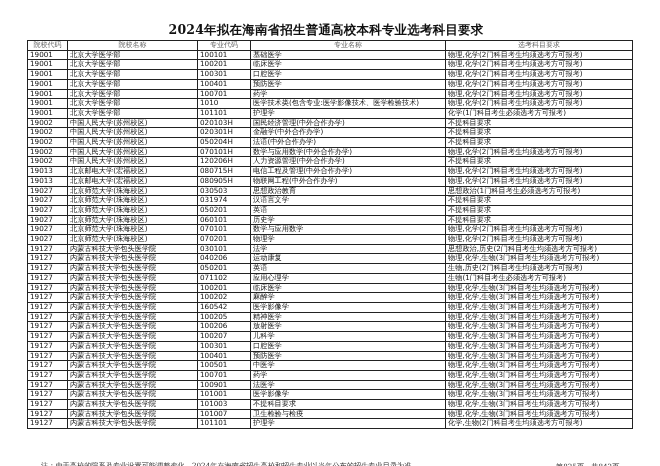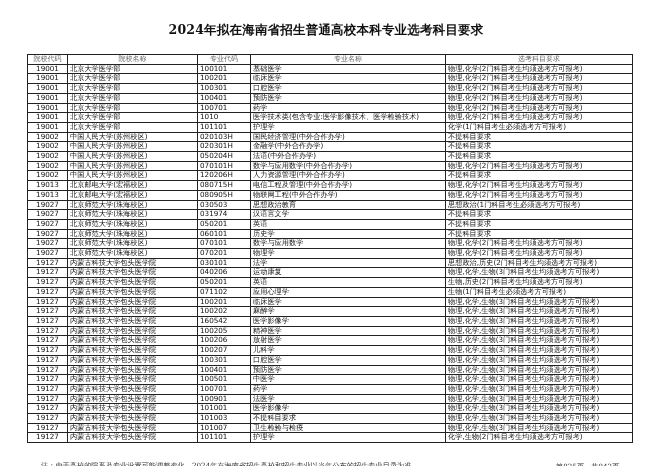--- a/index.html
+++ b/index.html
@@ -1,28 +1,28 @@
 <!DOCTYPE html>
 <html><head>
 <meta charset="utf-8">
 <style>
   html, body { margin: 0; padding: 0; background: #ffffff; }
   body { width: 660px; height: 466px; position: relative; overflow: hidden;
          font-family: "DejaVu Sans", "Liberation Sans", sans-serif; color: #111; }
   .title { position: absolute; top: 22px; left: 0; width: 652px; text-align: center;
            font-family: "DejaVu Serif", "Liberation Serif", serif; font-weight: bold;
            font-size: 12.5px; letter-spacing: 0.2px; }
-  table.grid { position: absolute; top: 54px; left: 27px; width: 605px;
+  table.grid { position: absolute; top: 40px; left: 27px; width: 605px;
                border-collapse: collapse; table-layout: fixed; }
   table.grid td, table.grid th { border: 1px solid #222; height: 8.7px; padding: 0 2px;
                font-size: 7.2px; line-height: 8.7px; white-space: nowrap; overflow: hidden;
                font-weight: normal; }
   table.grid th { font-family: "DejaVu Serif", "Liberation Serif", serif; color: #666;
                text-align: center; font-size: 7px; }
-  table.grid td.code { text-align: center; }
+  table.grid td.code { text-align: left; }
   .footer-note { position: absolute; top: 461px; left: 41px; font-size: 7.2px; color: #333;
                  font-family: "DejaVu Serif", "Liberation Serif", serif; }
   .footer-page { position: absolute; top: 438px; left: 556px; font-size: 7.2px; color: #333;
                  font-family: "DejaVu Serif", "Liberation Serif", serif; margin-top: 24px; }
 </style>
 </head>
 <body>
 
 <div class="title">2024年拟在海南省招生普通高校本科专业选考科目要求</div>
 

